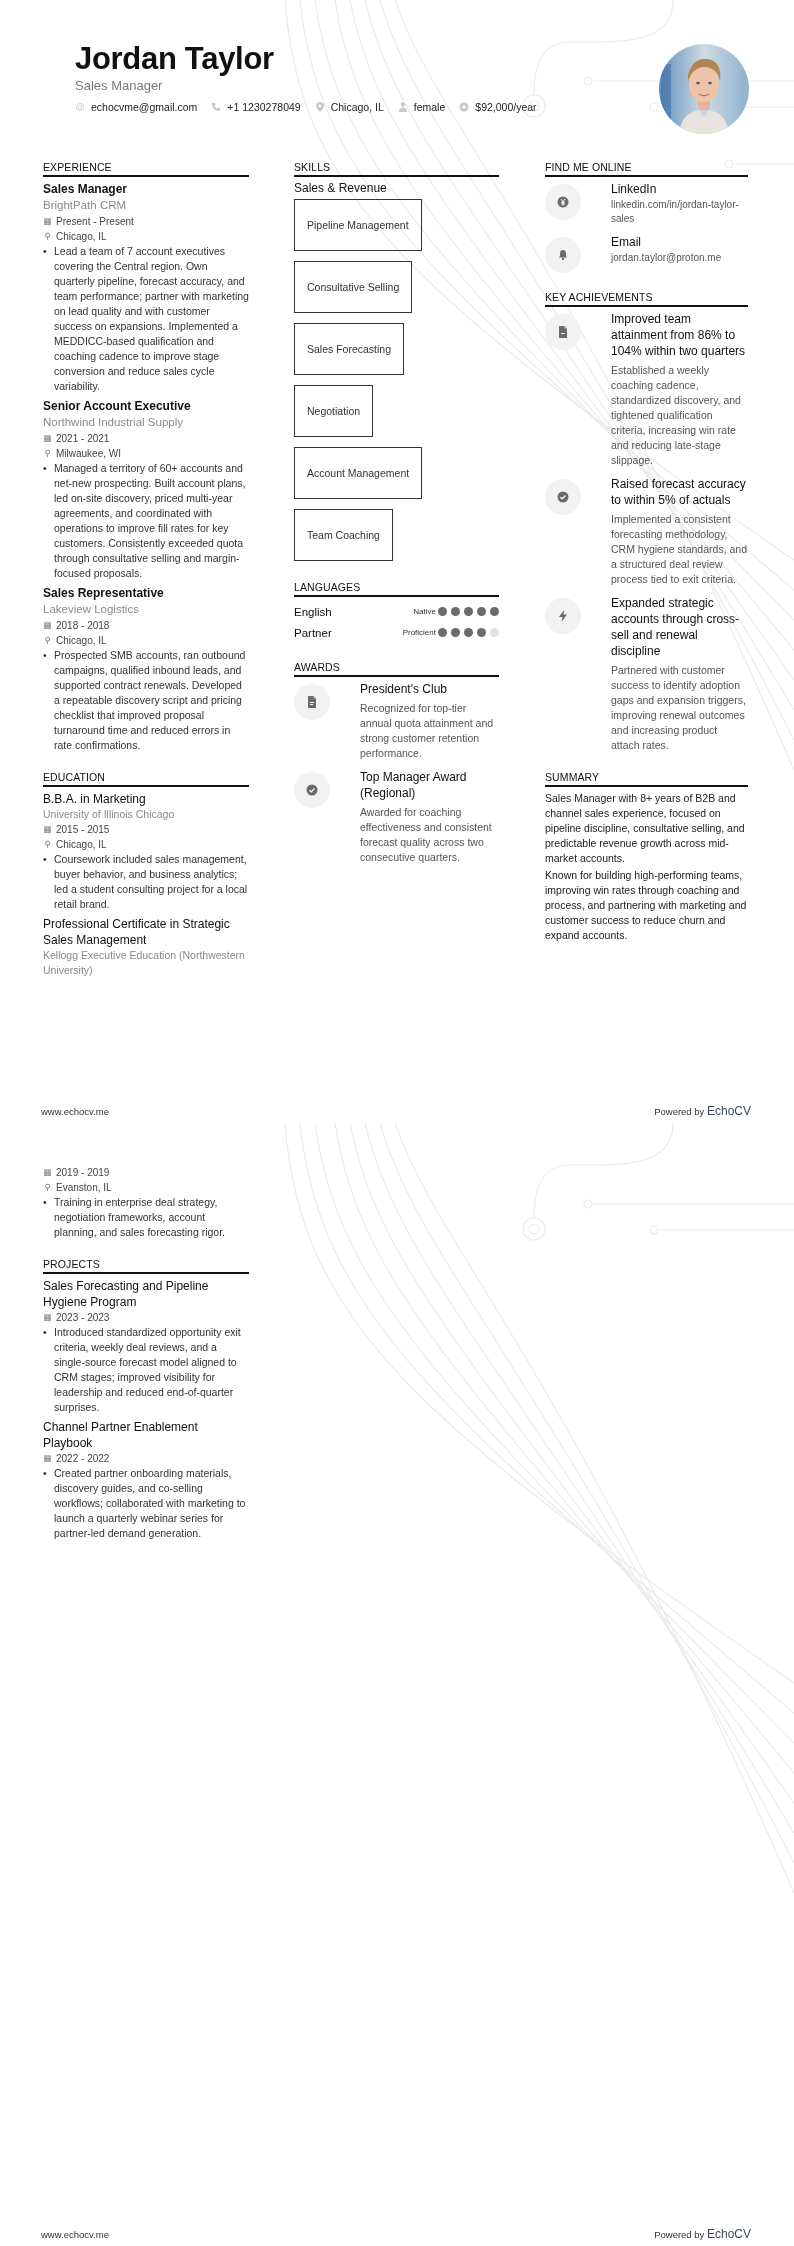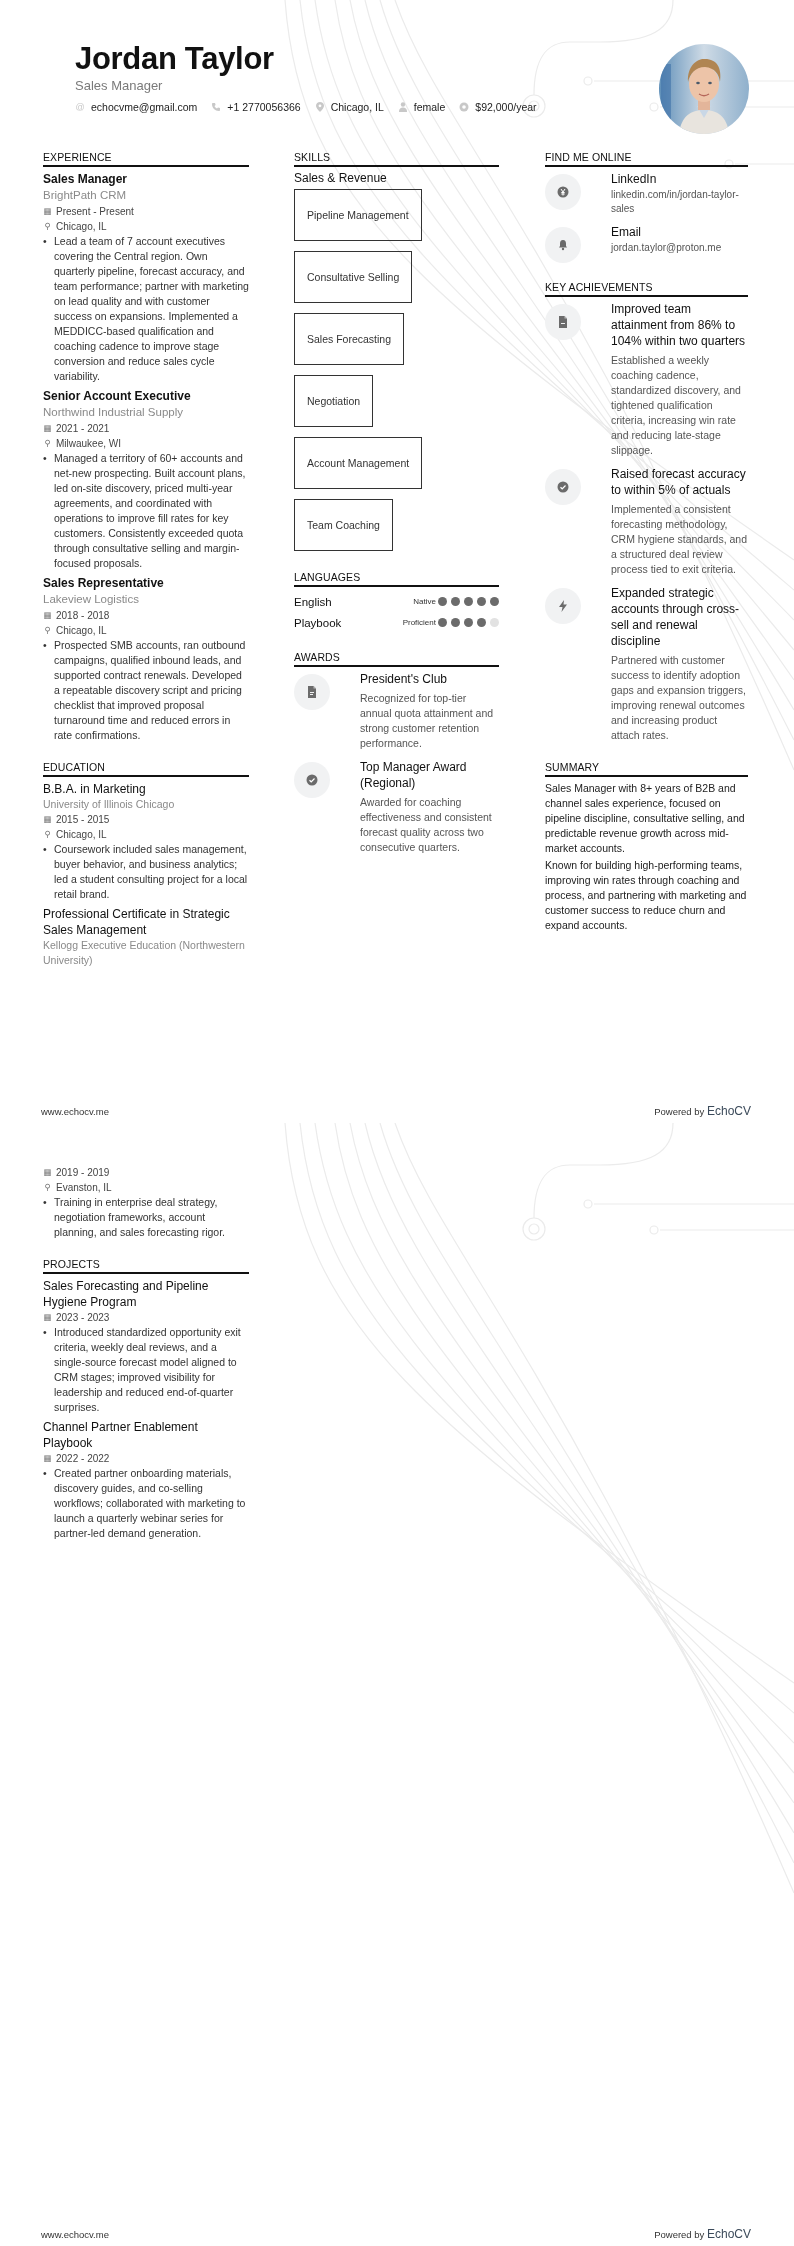--- a/index.html
+++ b/index.html
@@ -9,21 +9,21 @@
   .content { position: relative; z-index: 1; }
 
   .header { position: absolute; left: 43px; top: 40px; width: 620px; margin-left: 32px; }
   .name { font-size: 31px; font-weight: bold; color: #111; letter-spacing: -0.3px; line-height: 38px; }
   .role { font-size: 13px; color: #7a7a7a; margin-top: 0px; }
   .contacts { display: flex; gap: 14px; margin-top: 8px; font-size: 10.5px; color: #222; align-items: center; }
   .contact { display: flex; align-items: center; gap: 6px; white-space: nowrap; }
   .cicon { width: 10px; height: 10px; display: inline-flex; align-items: center; justify-content: center; color: #c8c8c8; font-size: 9px; }
   .avatar { position: absolute; left: 659px; top: 44px; width: 90px; height: 90px; border-radius: 50%; overflow: hidden; }
 
-  .col { position: absolute; top: 151px; }
+  .col { position: absolute; top: 161px; }
   .col1 { left: 43px; width: 206px; }
   .col2 { left: 294px; width: 205px; }
   .col3 { left: 545px; width: 203px; }
 
   .sec-title { font-size: 10.5px; color: #111; text-transform: uppercase; letter-spacing: 0.1px; padding-bottom: 2px; border-bottom: 2.5px solid #111; margin-bottom: 4px; }
   .sec { margin-bottom: 18px; }
 
   .job-title { font-size: 12px; font-weight: bold; color: #111; margin-top: 2px; line-height: 16px; }
   .job-co { font-size: 11.5px; color: #8a8a8a; line-height: 17px; }
   .meta { font-size: 10px; color: #444; display: flex; align-items: center; gap: 4px; line-height: 15px; }
@@ -90,21 +90,21 @@
         <span class="contact">
           <span class="cicon">@</span>
           <span>echocvme@gmail.com</span>
         </span>
         <span class="contact">
           <span class="cicon">
             <svg width="10" height="10" viewBox="0 0 10 10">
                 <path d="M2 1 L4 1 L4.6 3 L3.5 4 C4 5.3 4.8 6 6 6.5 L7 5.4 L9 6 L9 8 C9 8.6 8.6 9 8 9 C4 9 1 6 1 2 C1 1.4 1.4 1 2 1 Z" fill="#c8c8c8"></path>
               </svg>
           </span>
-          <span>+1 2770056366</span>
+          <span>+1 1230278049</span>
         </span>
         <span class="contact">
           <span class="cicon">
             <svg width="8" height="10" viewBox="0 0 8 10">
                 <path d="M4 0 C1.8 0 0 1.7 0 3.8 C0 6.5 4 10 4 10 C4 10 8 6.5 8 3.8 C8 1.7 6.2 0 4 0 Z M4 5.2 C3.2 5.2 2.6 4.6 2.6 3.8 C2.6 3 3.2 2.4 4 2.4 C4.8 2.4 5.4 3 5.4 3.8 C5.4 4.6 4.8 5.2 4 5.2Z" fill="#c8c8c8"></path>
               </svg>
           </span>
           <span>Chicago, IL</span>
         </span>
         <span class="contact">
@@ -254,21 +254,21 @@
             <span class="dots">
               <span class="ldot"></span>
                 <span class="ldot"></span>
                 <span class="ldot"></span>
                 <span class="ldot"></span>
                 <span class="ldot"></span>
             </span>
           </span>
         </div>
         <div class="lang-row">
-          <span class="lang-name">Playbook</span>
+          <span class="lang-name">Partner</span>
           <span class="lang-right">
             <span class="lang-level">Proficient</span>
             <span class="dots">
               <span class="ldot"></span>
                 <span class="ldot"></span>
                 <span class="ldot"></span>
                 <span class="ldot"></span>
                 <span class="ldot off"></span>
             </span>
           </span>

